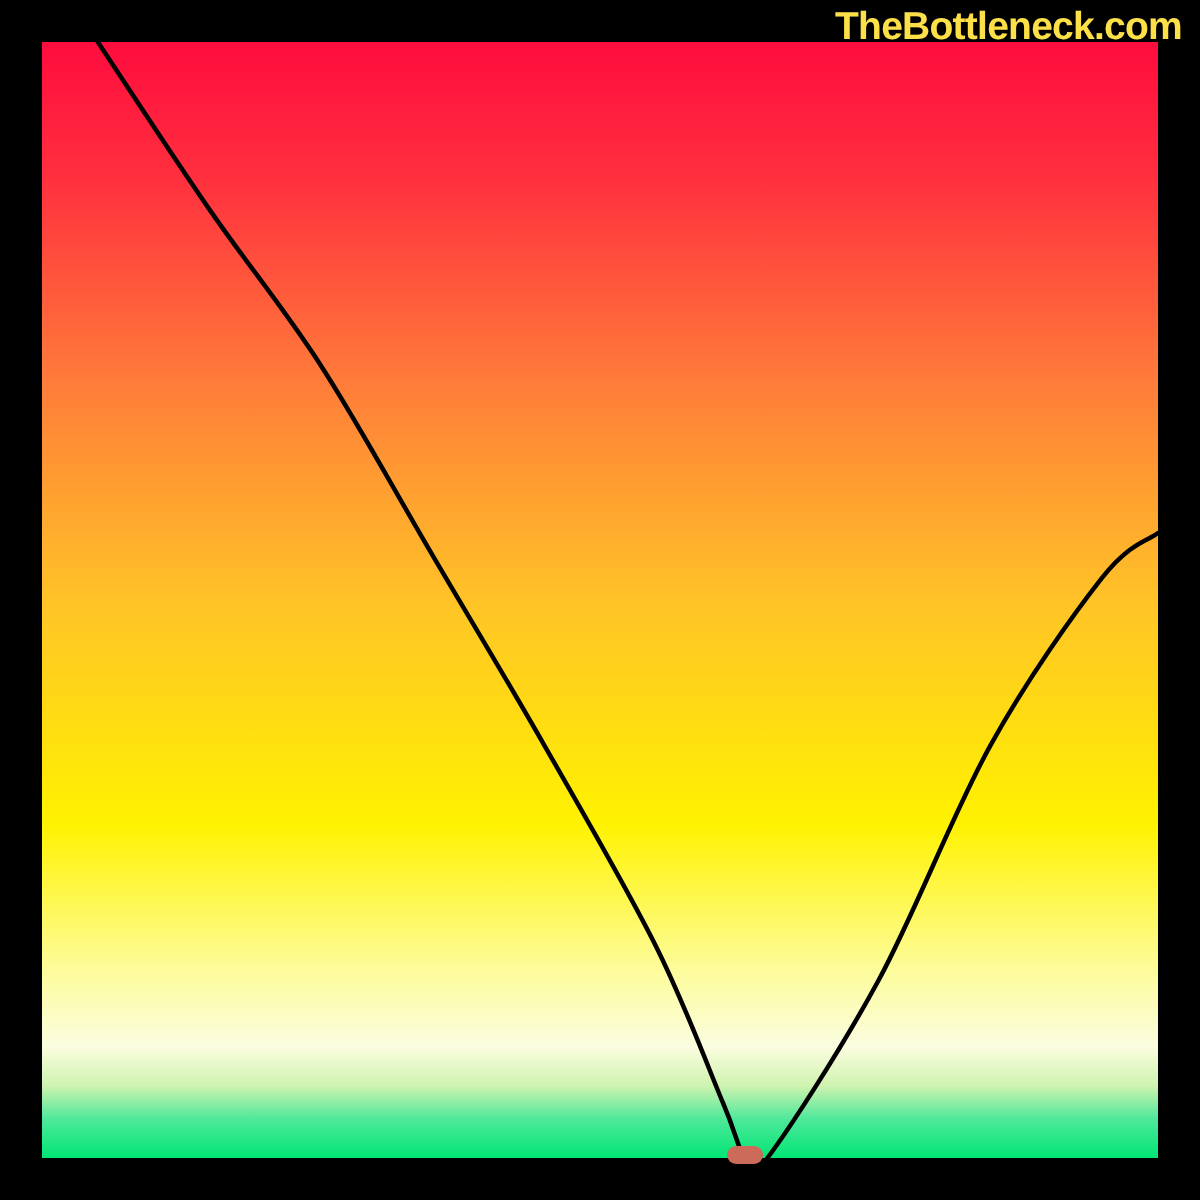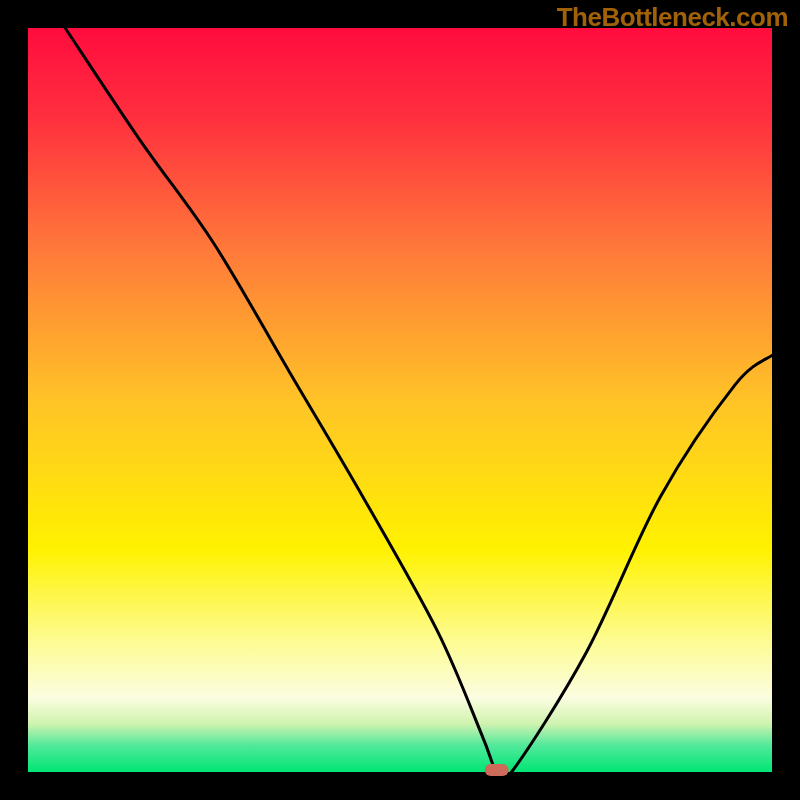--- a/index.html
+++ b/index.html
@@ -18,21 +18,21 @@
   svg {
     display: block;
   }
   .watermark {
     position: absolute;
     top: 2px;
     right: 12px;
     font-family: Arial, Helvetica, sans-serif;
     font-size: 26px;
     font-weight: 700;
-    color: #a16207;
+    color: #fde047;
     letter-spacing: -0.5px;
   }
 </style>
 </head>
 <body>
 <div class="container">
 
 <svg id="chart-svg" width="800" height="800" viewBox="0 0 800 800">
   <defs>
     <linearGradient id="bg-grad" x1="0" y1="0" x2="0" y2="1">

